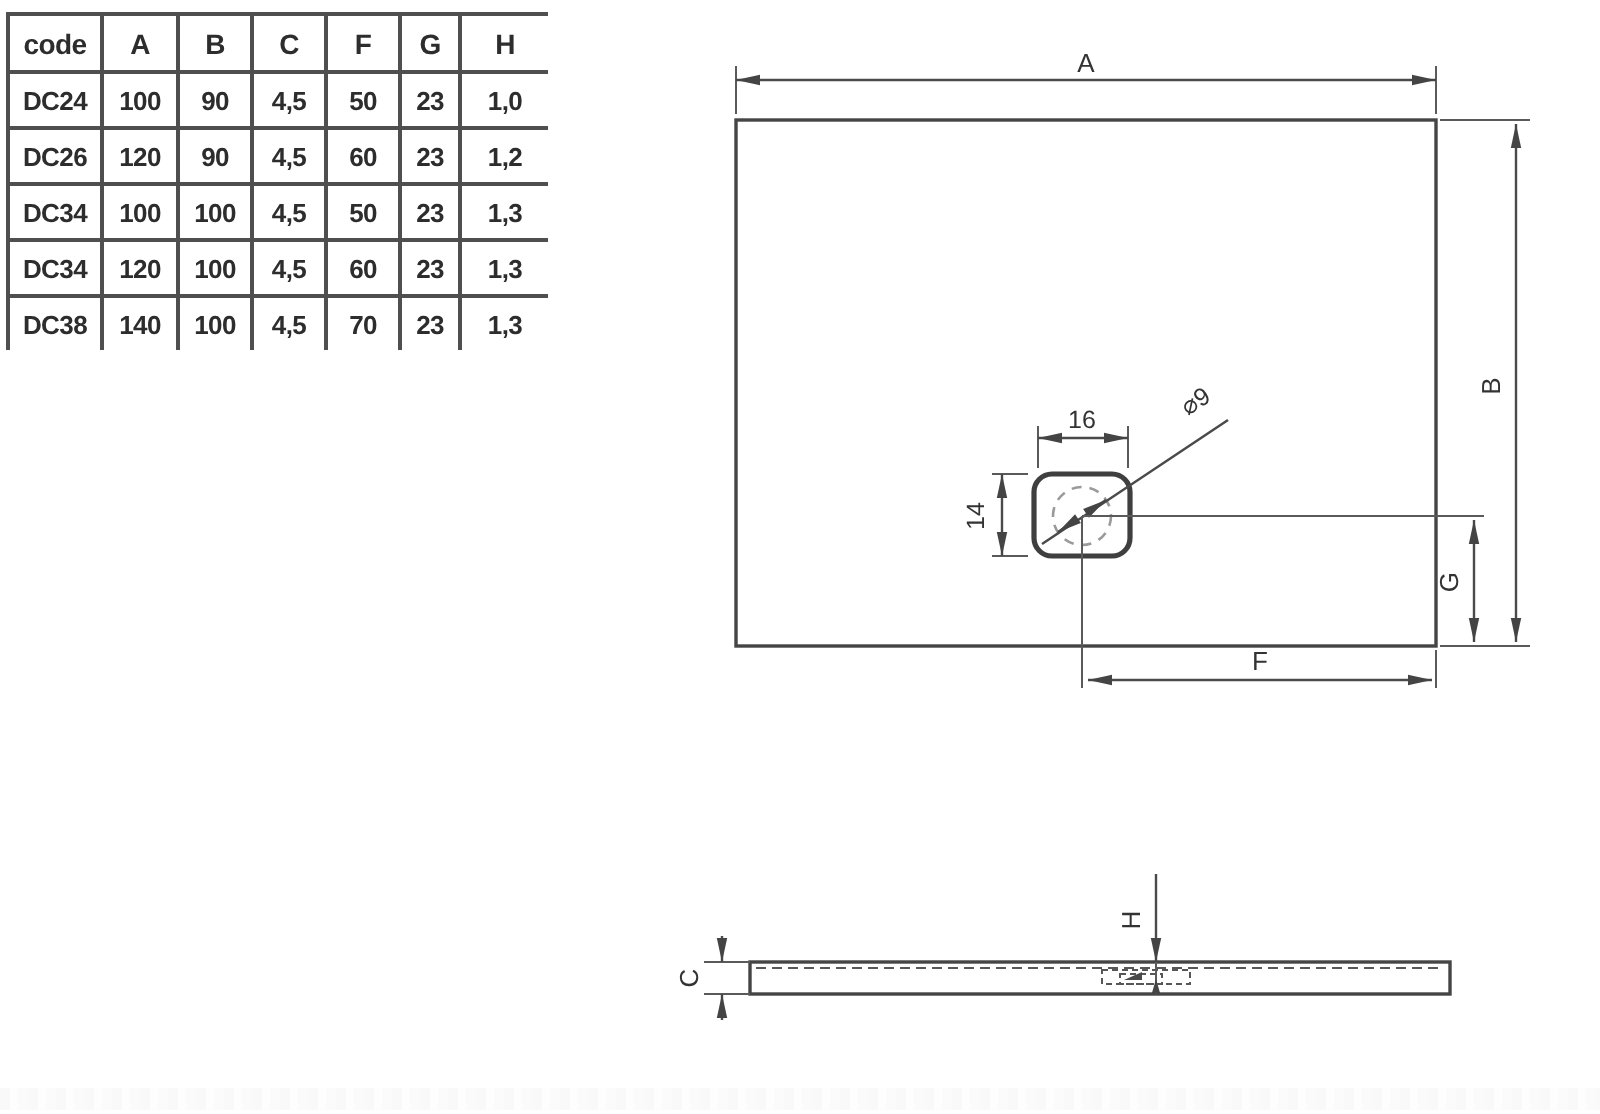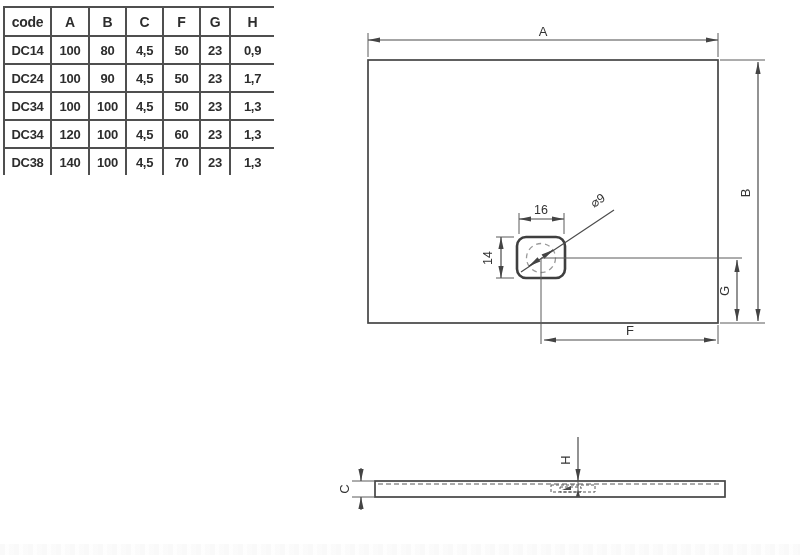--- a/index.html
+++ b/index.html
@@ -64,36 +64,36 @@
         <th>A</th>
         <th>B</th>
         <th>C</th>
         <th>F</th>
         <th>G</th>
         <th>H</th>
       </tr>
     </thead>
     <tbody>
         <tr>
-      <td>DC14</td>
-      <td>100</td>
-      <td>80</td>
-      <td>4,5</td>
-      <td>50</td>
-      <td>23</td>
-      <td>0,9</td>
-    </tr>
-        <tr>
       <td>DC24</td>
       <td>100</td>
       <td>90</td>
       <td>4,5</td>
       <td>50</td>
       <td>23</td>
-      <td>1,7</td>
+      <td>1,0</td>
+    </tr>
+        <tr>
+      <td>DC26</td>
+      <td>120</td>
+      <td>90</td>
+      <td>4,5</td>
+      <td>60</td>
+      <td>23</td>
+      <td>1,2</td>
     </tr>
         <tr>
       <td>DC34</td>
       <td>100</td>
       <td>100</td>
       <td>4,5</td>
       <td>50</td>
       <td>23</td>
       <td>1,3</td>
     </tr>

